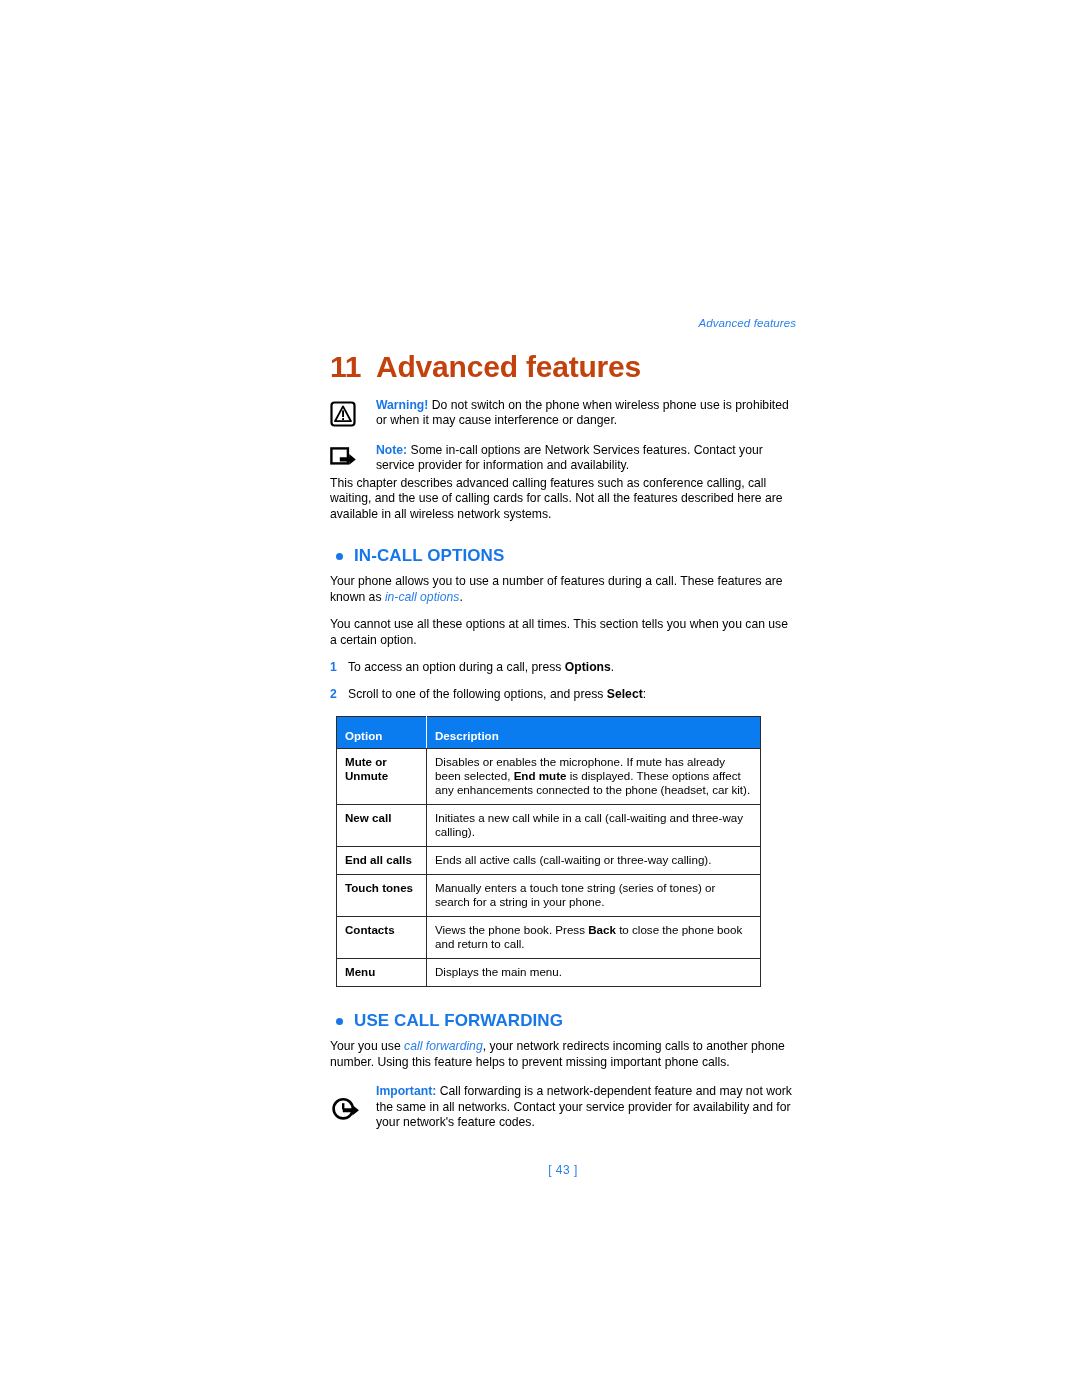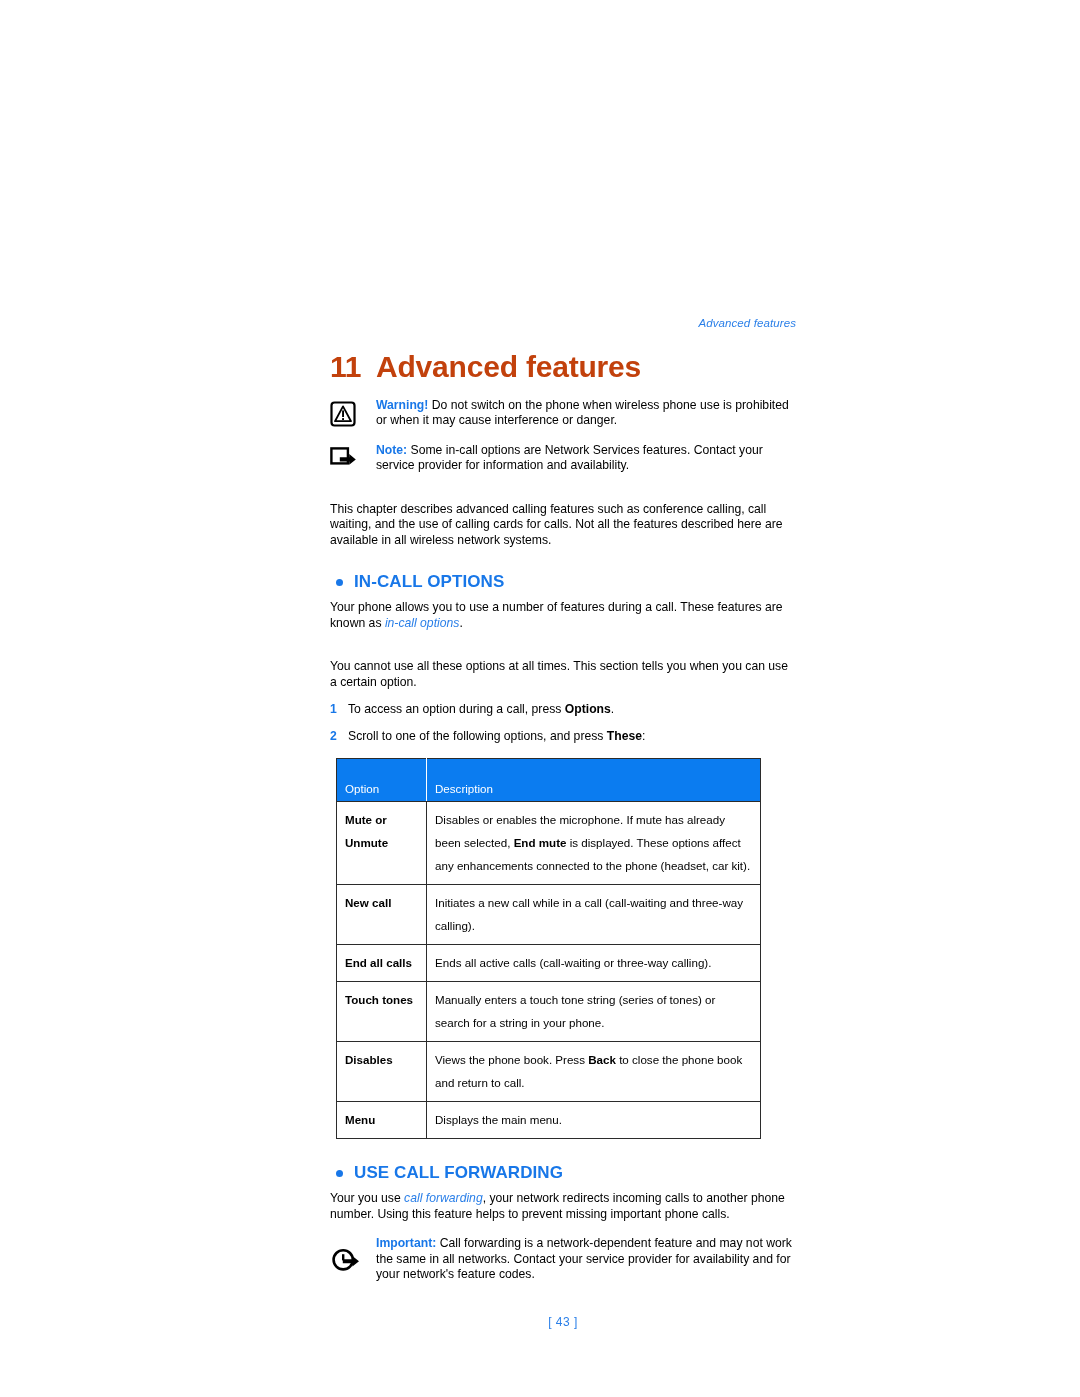--- a/index.html
+++ b/index.html
@@ -79,21 +79,21 @@
   }
   .notice-lead {
     color: #1877e8;
     font-weight: bold;
   }
 
   
   .body-para {
     font-size: 12.2px;
     line-height: 15.5px;
-    margin-top: 28px;
+    margin-top: 2px;
     text-align: left;
   }
   .tight { margin-top: 8px; }
 
   
   .section-head {
     display: flex;
     align-items: center;
     margin-top: 24px;
     margin-bottom: 2px;
@@ -143,30 +143,30 @@
     margin-left: 6px;
     width: 425px;
     border-collapse: collapse;
     border: 1px solid #2b2b2b;
     table-layout: fixed;
   }
   .opt-table th {
     background: #0b7cf0;
     color: #ffffff;
     font-size: 11.6px;
-    font-weight: normal;
+    font-weight: bold;
     text-align: left;
-    padding: 23px 8px 6px 8px;
+    padding: 12px 8px 6px 8px;
     border-right: 1px solid #ffffff;
     border-bottom: 1px solid #2b2b2b;
   }
   .opt-table th:last-child { border-right: none; }
   .opt-table td {
     font-size: 11.6px;
-    line-height: 23px;
+    line-height: 14px;
     padding: 6px 8px 7px 8px;
     border-right: 1px solid #2b2b2b;
     border-bottom: 1px solid #2b2b2b;
     vertical-align: top;
   }
   .opt-table td:last-child { border-right: none; }
   .opt-table tr:last-child td { border-bottom: none; }
   .opt-table td.opt-name {
     font-weight: bold;
     width: 90px;
@@ -234,21 +234,21 @@
 
     <p class="body-para">You cannot use all these options at all times. This section tells you when you can use a certain option.</p>
 
     <div class="step">
       <span class="step-num">1</span>
       <span class="step-text"><span>To access an option during a call, press </span><b class="bd">Options</b><span>.</span></span>
     </div>
 
     <div class="step">
       <span class="step-num">2</span>
-      <span class="step-text"><span>Scroll to one of the following options, and press </span><b class="bd">These</b><span>:</span></span>
+      <span class="step-text"><span>Scroll to one of the following options, and press </span><b class="bd">Select</b><span>:</span></span>
     </div>
 
     <table class="opt-table">
       <colgroup>
           <col class="col-opt">
           <col>
         </colgroup>
       <thead>
         <tr>
           <th>Option</th>
@@ -266,21 +266,21 @@
         </tr>
         <tr>
           <td class="opt-name">End all calls</td>
           <td><span>Ends all active calls (call-waiting or three-way calling).</span><b class="bd"></b><span></span></td>
         </tr>
         <tr>
           <td class="opt-name">Touch tones</td>
           <td><span>Manually enters a touch tone string (series of tones) or search for a string in your phone.</span><b class="bd"></b><span></span></td>
         </tr>
         <tr>
-          <td class="opt-name">Disables</td>
+          <td class="opt-name">Contacts</td>
           <td><span>Views the phone book. Press </span><b class="bd">Back</b><span> to close the phone book and return to call.</span></td>
         </tr>
         <tr>
           <td class="opt-name">Menu</td>
           <td><span>Displays the main menu.</span><b class="bd"></b><span></span></td>
         </tr>
       </tbody>
     </table>
 
     <div class="section-head">

